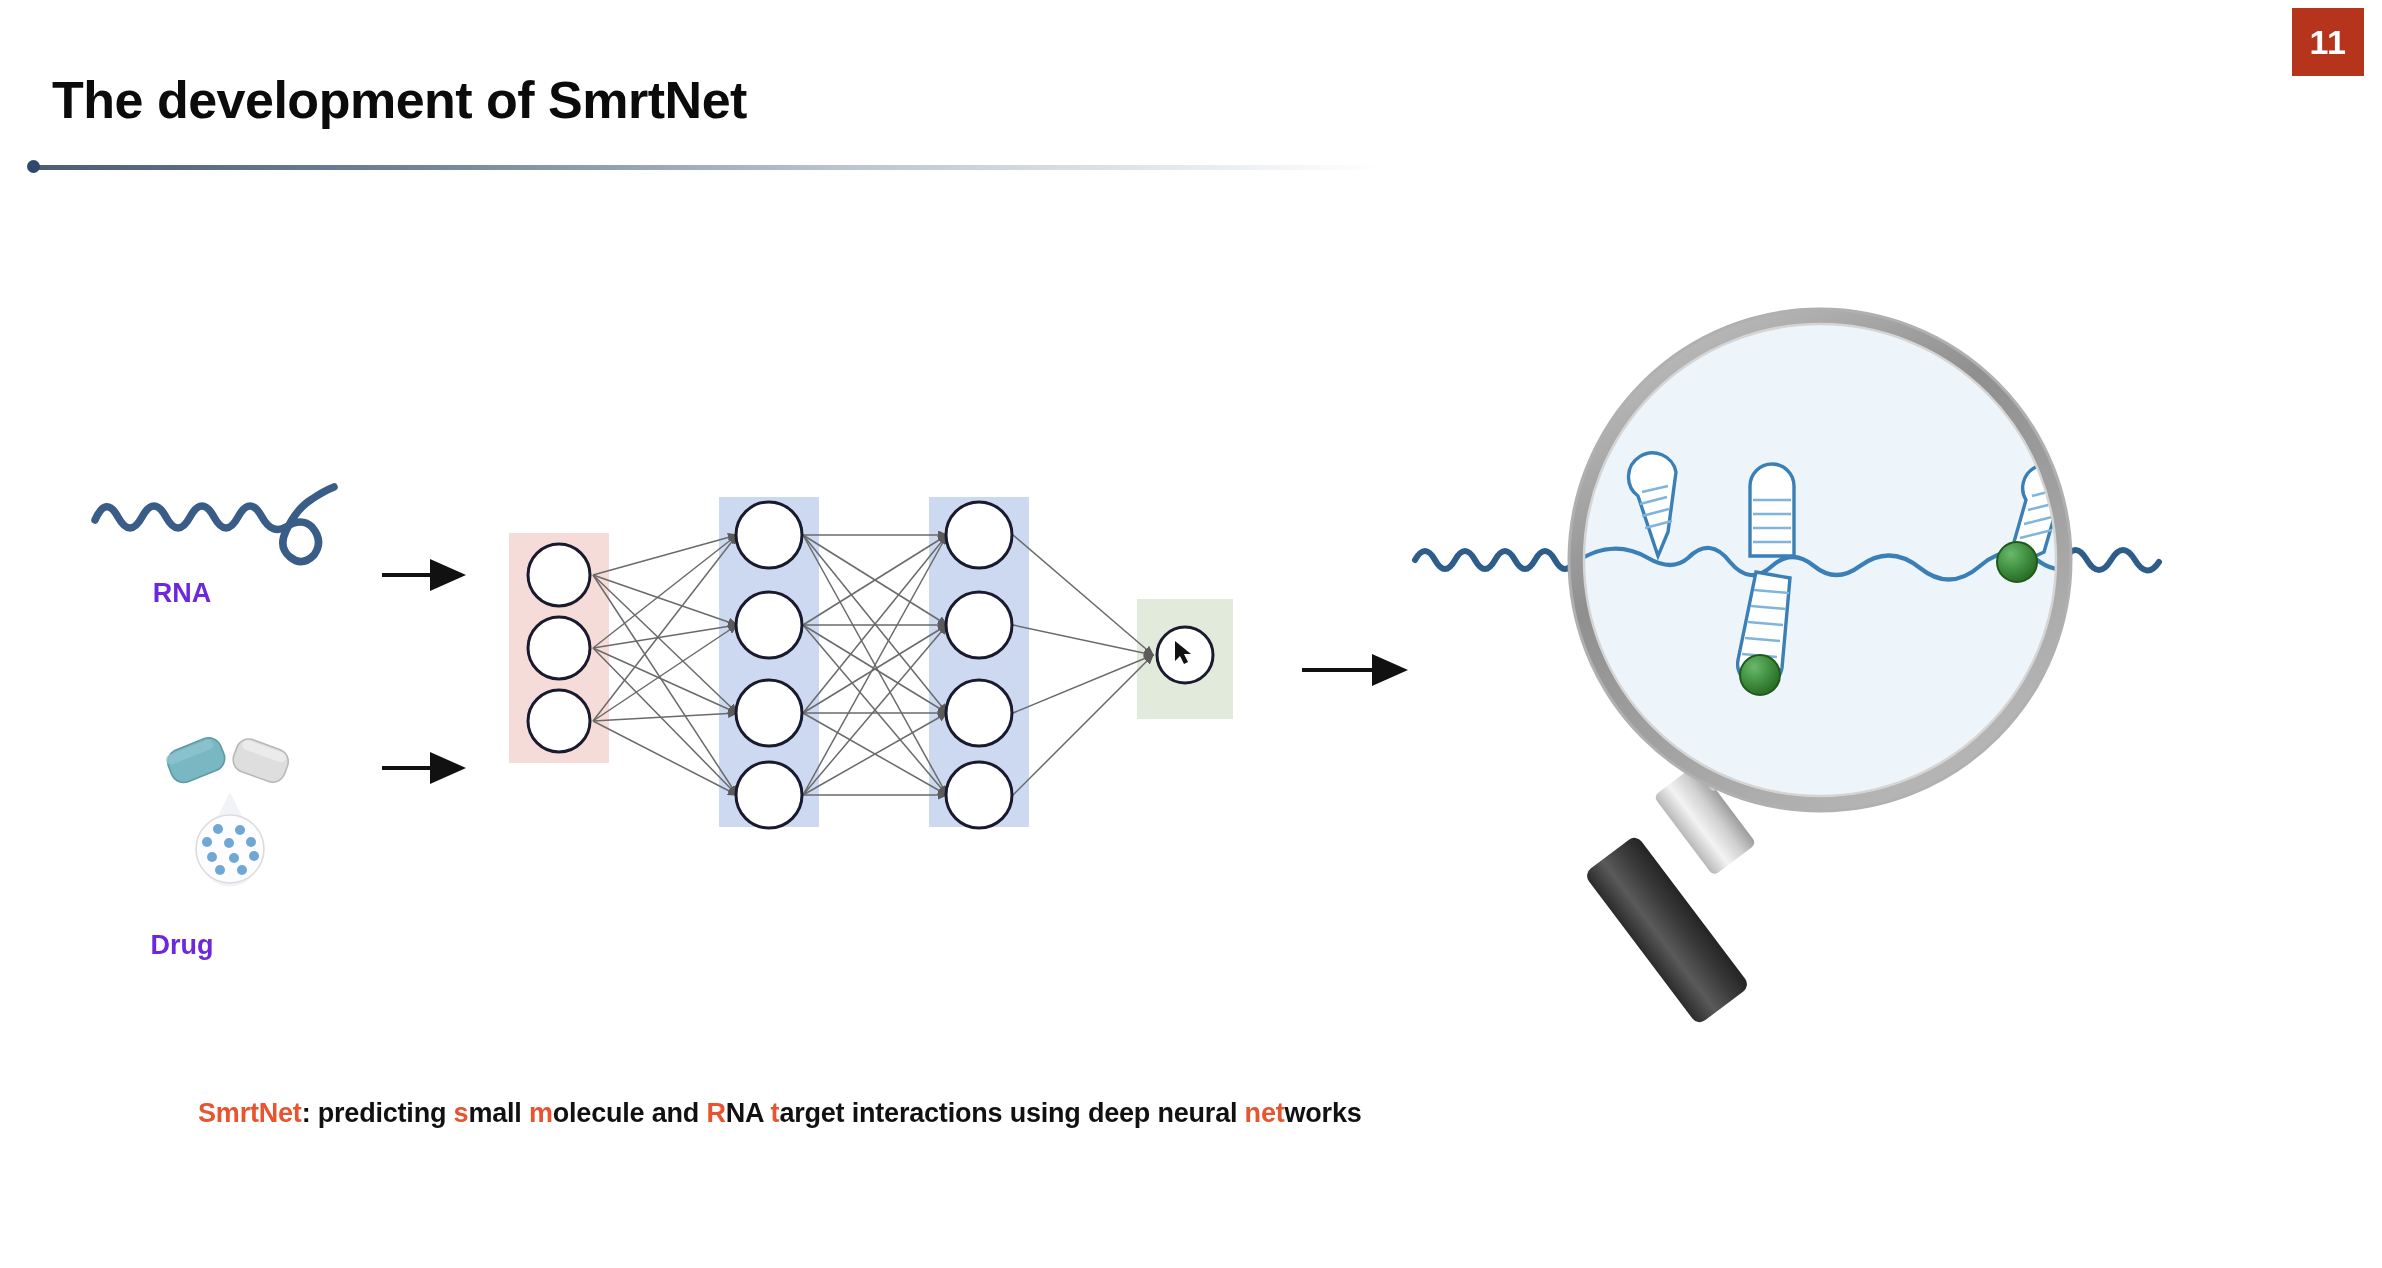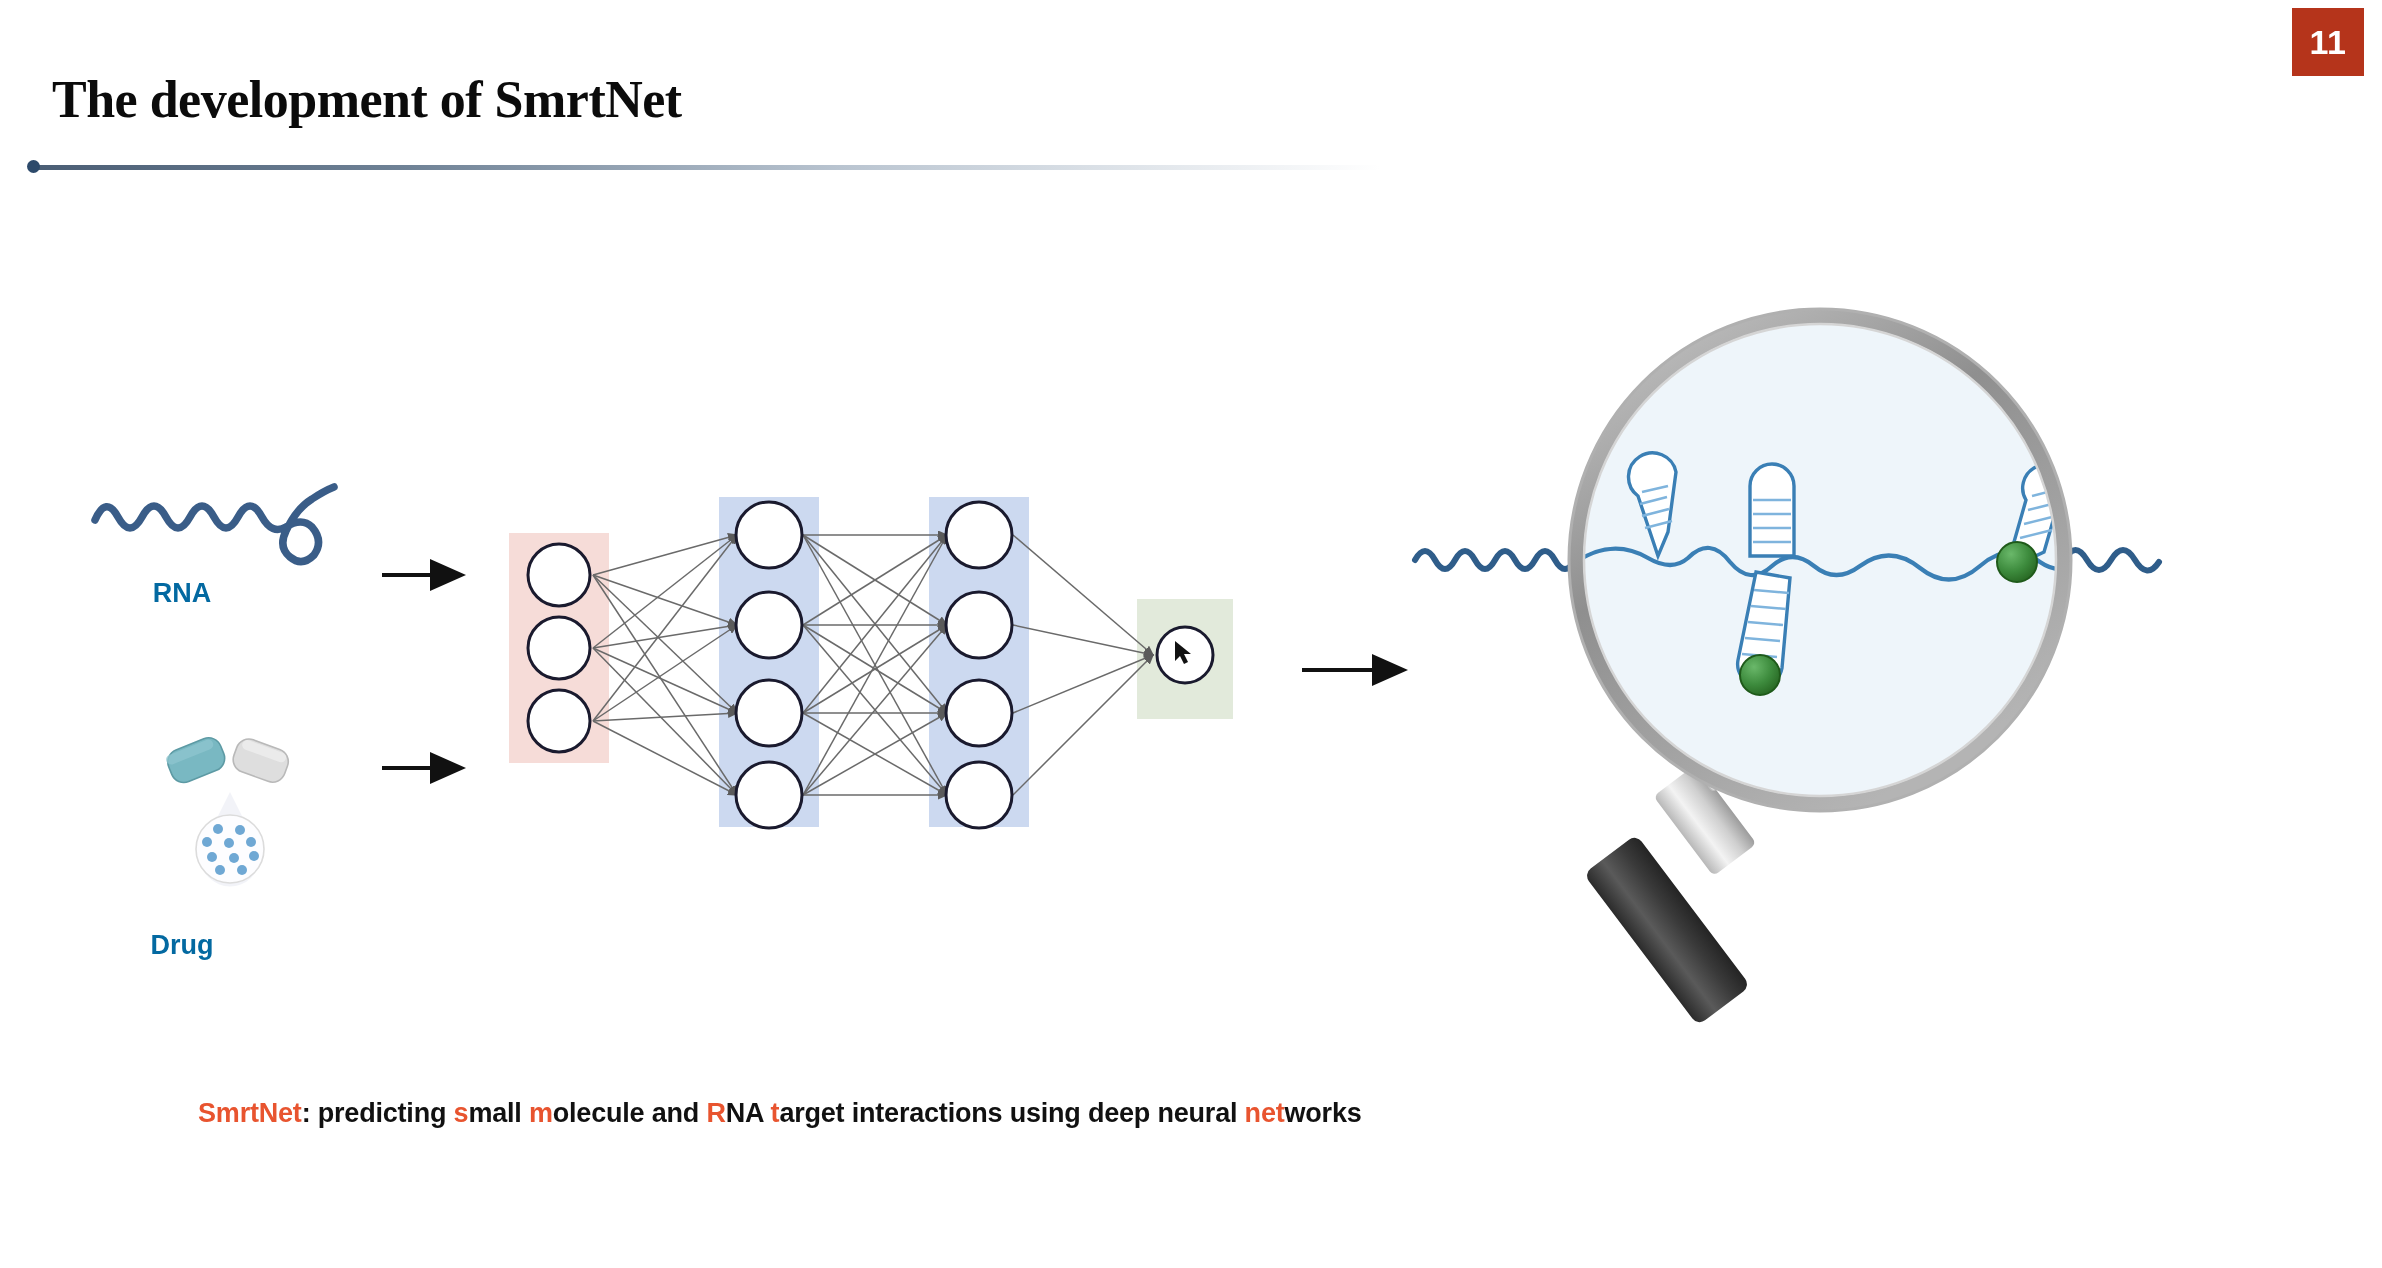--- a/index.html
+++ b/index.html
@@ -46,21 +46,21 @@
   
   #title {
     position: absolute;
     left: 52px;
     top: 70px;
     font-size: 52px;
     font-weight: bold;
     color: #0b0b0b;
     letter-spacing: -0.5px;
     white-space: nowrap;
-    font-family: Liberation Serif, serif;
+    font-family: Liberation Sans, sans-serif;
   }
   #title-rule {
     position: absolute;
     left: 30px;
     top: 165px;
     width: 1350px;
     height: 5px;
     background: linear-gradient(to right, #4a5d74 0%, #6f8296 28%, #b9c4d0 60%, #ffffff 100%);
     border-radius: 2px;
   }
@@ -75,21 +75,21 @@
   }
 
   
   .abs { position: absolute; }
 
   
   .diagram-label {
     position: absolute;
     font-size: 27px;
     font-weight: bold;
-    color: #0369a1;
+    color: #6d28d9;
     font-family: "Liberation Sans", sans-serif;
     text-align: center;
     white-space: nowrap;
   }
   #label-rna { left: 122px; top: 578px; width: 120px; }
   #label-drug { left: 122px; top: 930px; width: 120px; }
 
   
   #caption {
     position: absolute;

